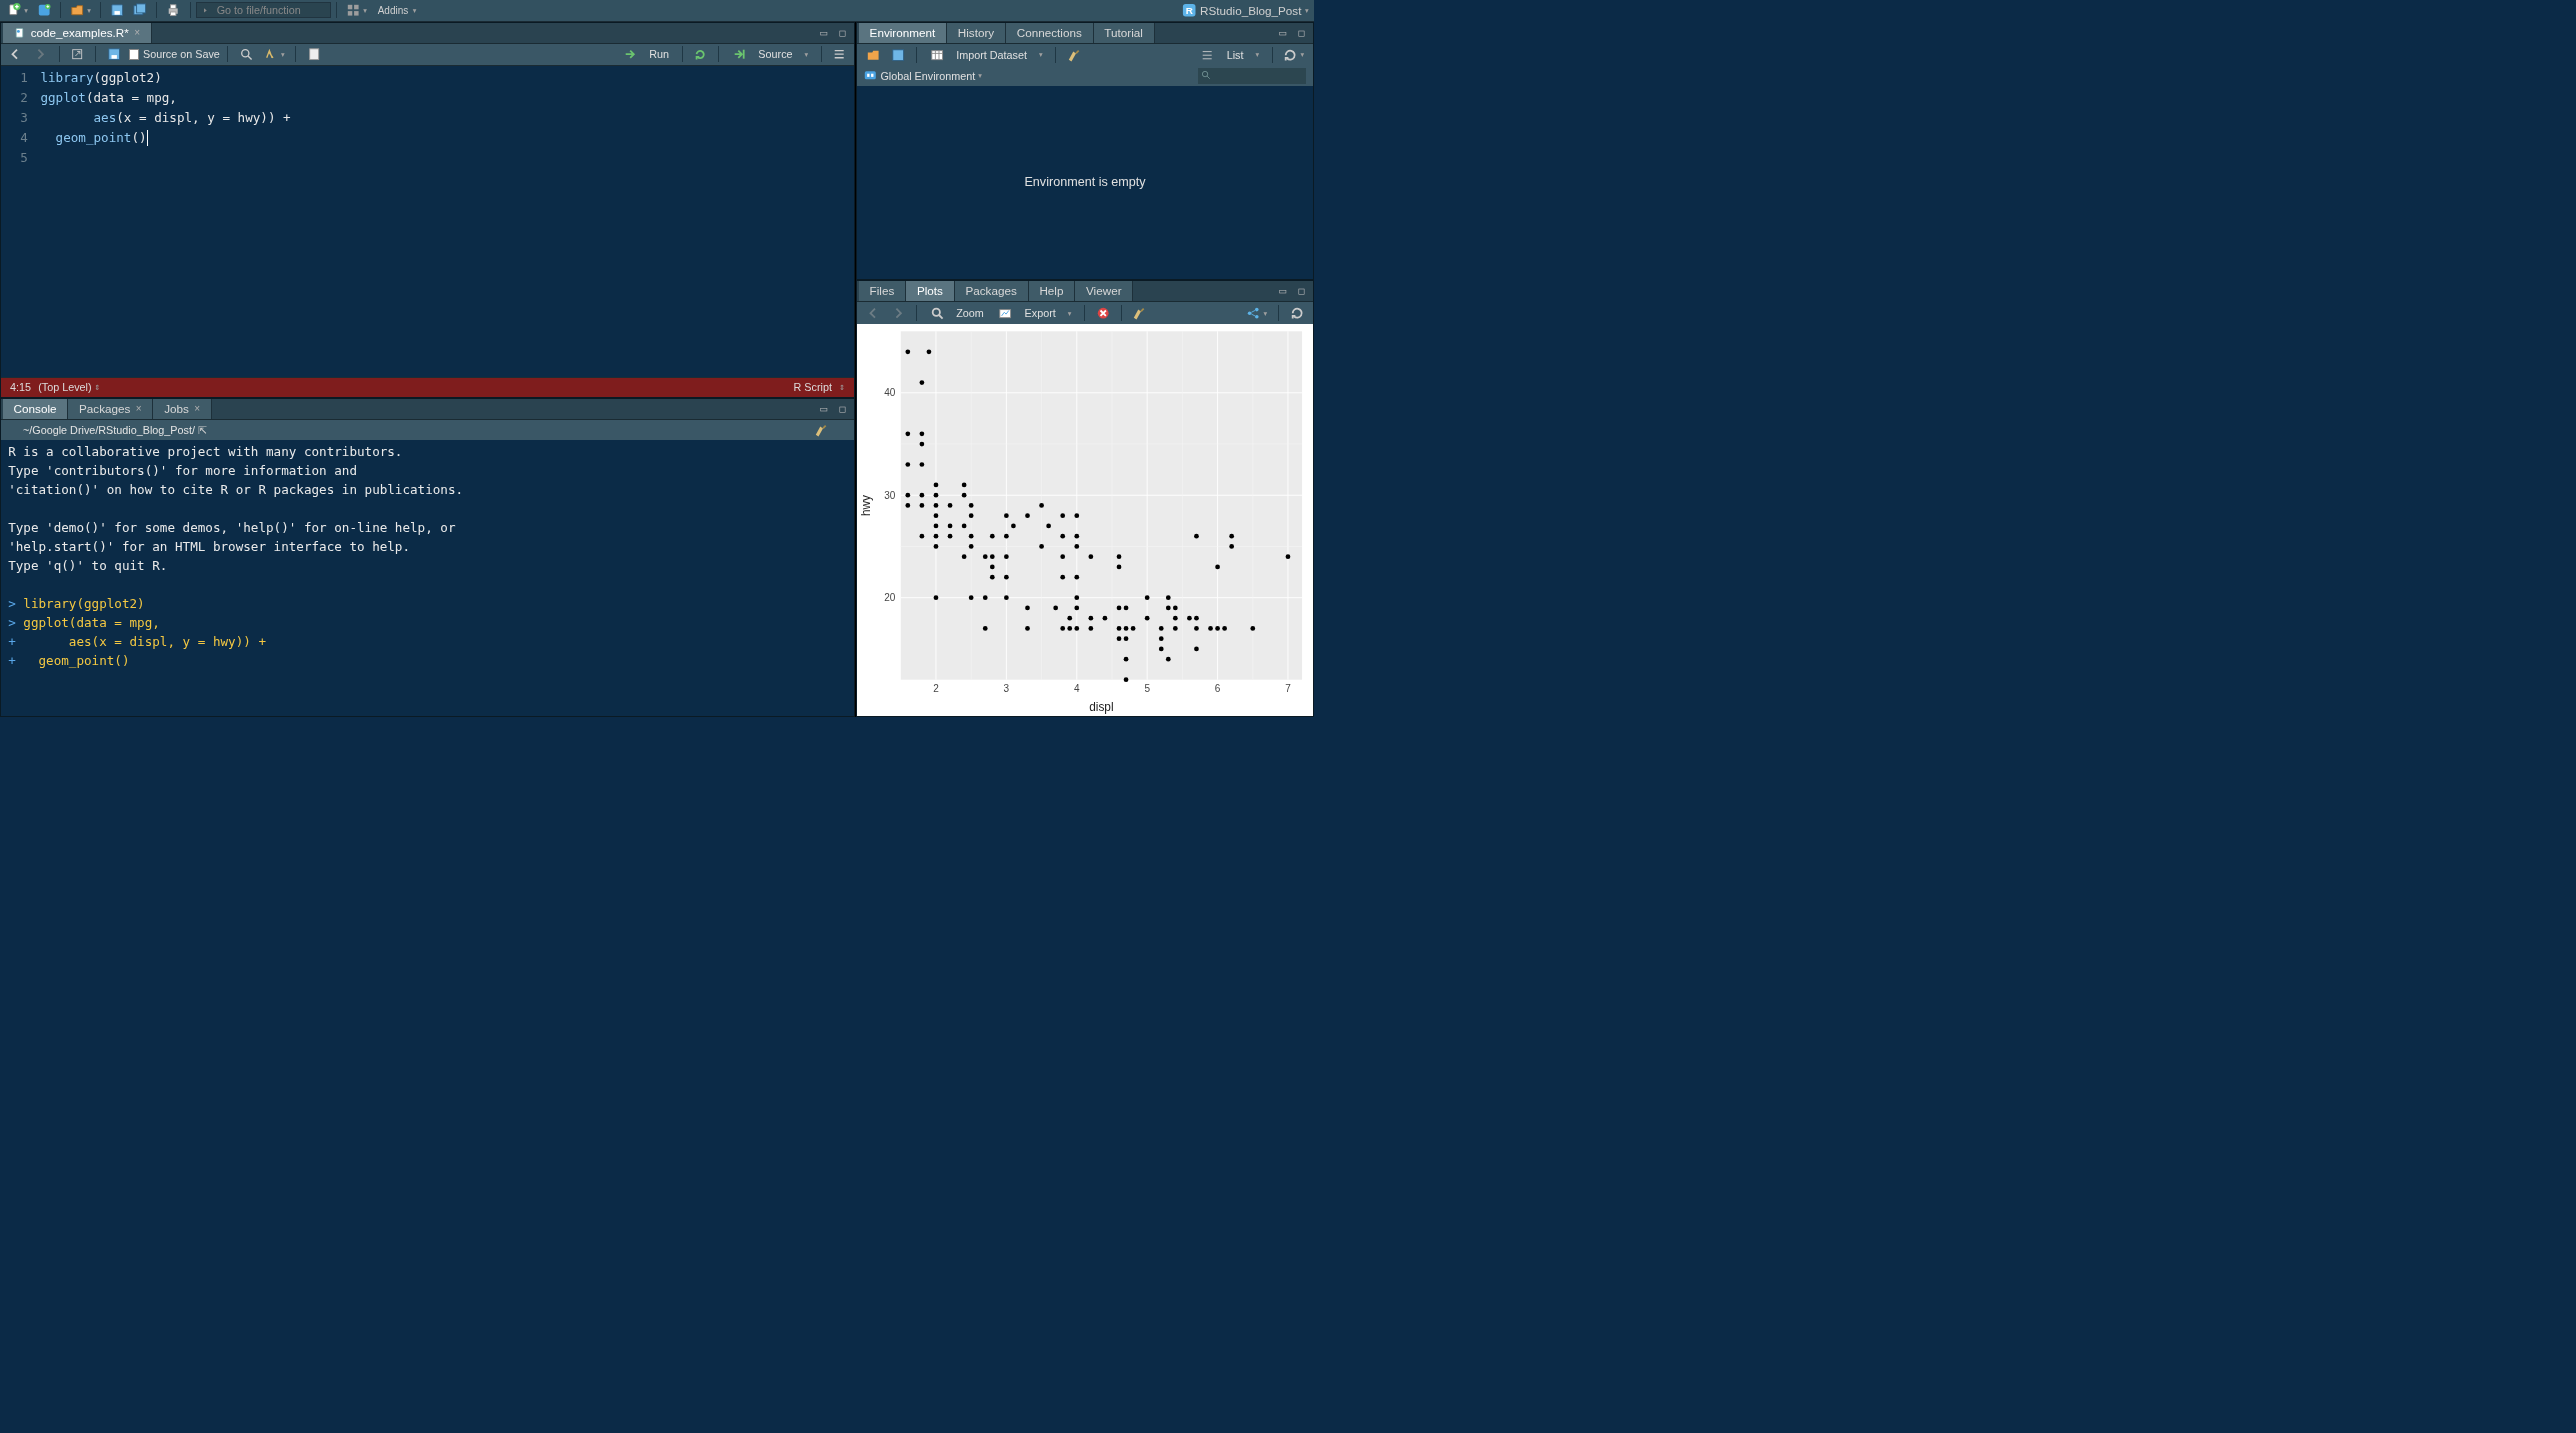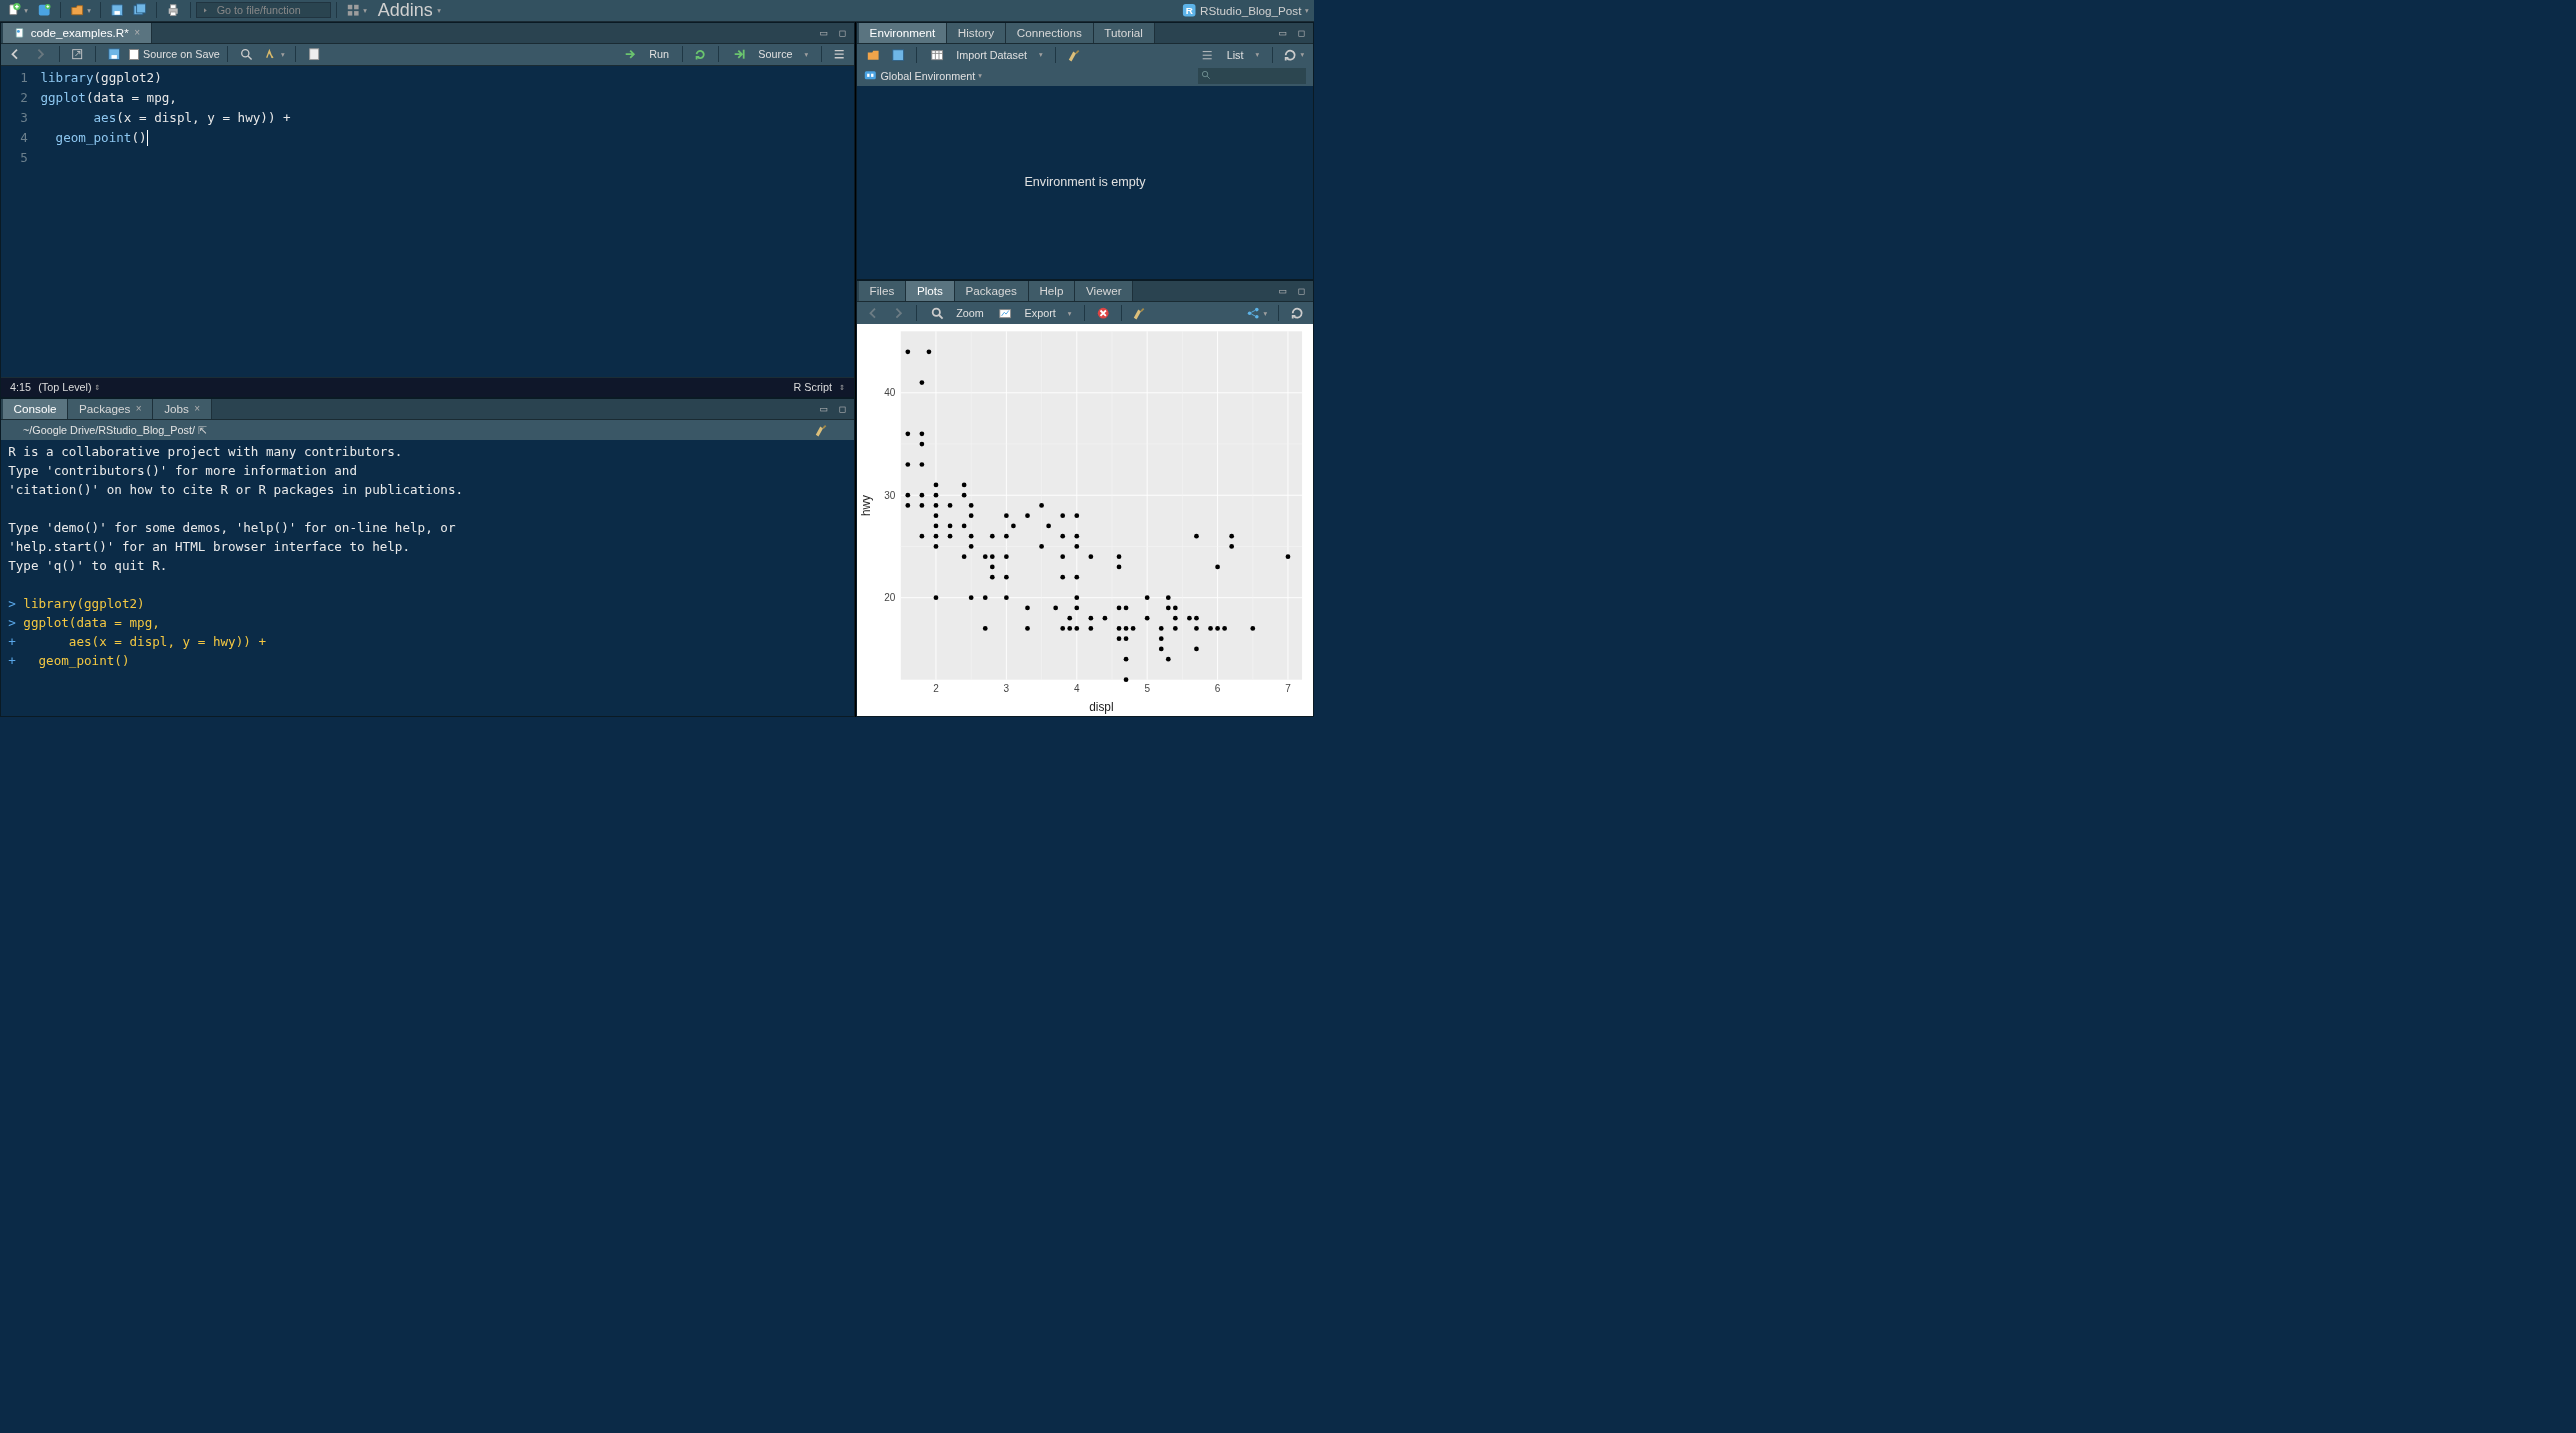--- a/index.html
+++ b/index.html
@@ -40,21 +40,21 @@
   border: 0.9px solid #203440;
   height: 16px;
   width: 135px;
   display: inline-flex;
   align-items: center;
   padding: 0 5.4px;
   color: #888;
   font-size: 10.8px;
   gap: 3.6px;
 }
-.addins-label { color: #d0d0d0; font-size: 18px; padding: 0 1.8px; }
+.addins-label { color: #d0d0d0; font-size: 10px; padding: 0 1.8px; }
 .spacer { flex: 1; }
 .project-chip {
   display: flex; align-items: center; gap: 3.6px;
   color: #d0d0d0; font-size: 11.7px;
   padding-right: 1.8px;
 }
 
 .content { flex: 1; display: flex; min-height: 0; }
 
 .left-col { width: 856px; display: flex; flex-direction: column; border-right: 0.9px solid #000; }
@@ -113,21 +113,21 @@
 .editor-wrap { flex: 1; display: flex; background: #0b2b47; font-family: Menlo, Consolas, monospace; font-size: 12.6px; line-height: 20px; overflow: hidden; }
 .gutter { width: 34px; text-align: right; color: #6b7f8c; padding: 1.8px 7.2px 0 0; }
 .codearea { flex: 1; padding: 1.8px 0 0 5.4px; white-space: pre; color: #e8e8e8; }
 .tok-fn { color: #8ec7f0; }
 .tok-paren { color: #e8e8e8; }
 .tok-op { color: #e8e8e8; }
 .tok-id { color: #e8e8e8; }
 .caret { border-right: 0.9px solid #fff; display: inline-block; height: 16px; vertical-align: middle; }
 
 .statusbar {
-  height: 20px; background: #0f172a;
+  height: 20px; background: #7f1d1d;
   display: flex; align-items: center;
   padding: 0 9px; font-size: 10.8px; color: #dcdcdc;
   gap: 7.2px; border-top: 0.9px solid #1b2d36;
 }
 .statusbar .right { margin-left: auto; display: flex; align-items: center; gap: 3.6px; }
 .dd-caret { font-size: 7.2px; color: #a0a0a0; }
 
 
 .console-pane { flex: 1; min-height: 0; }
 .console-path {

